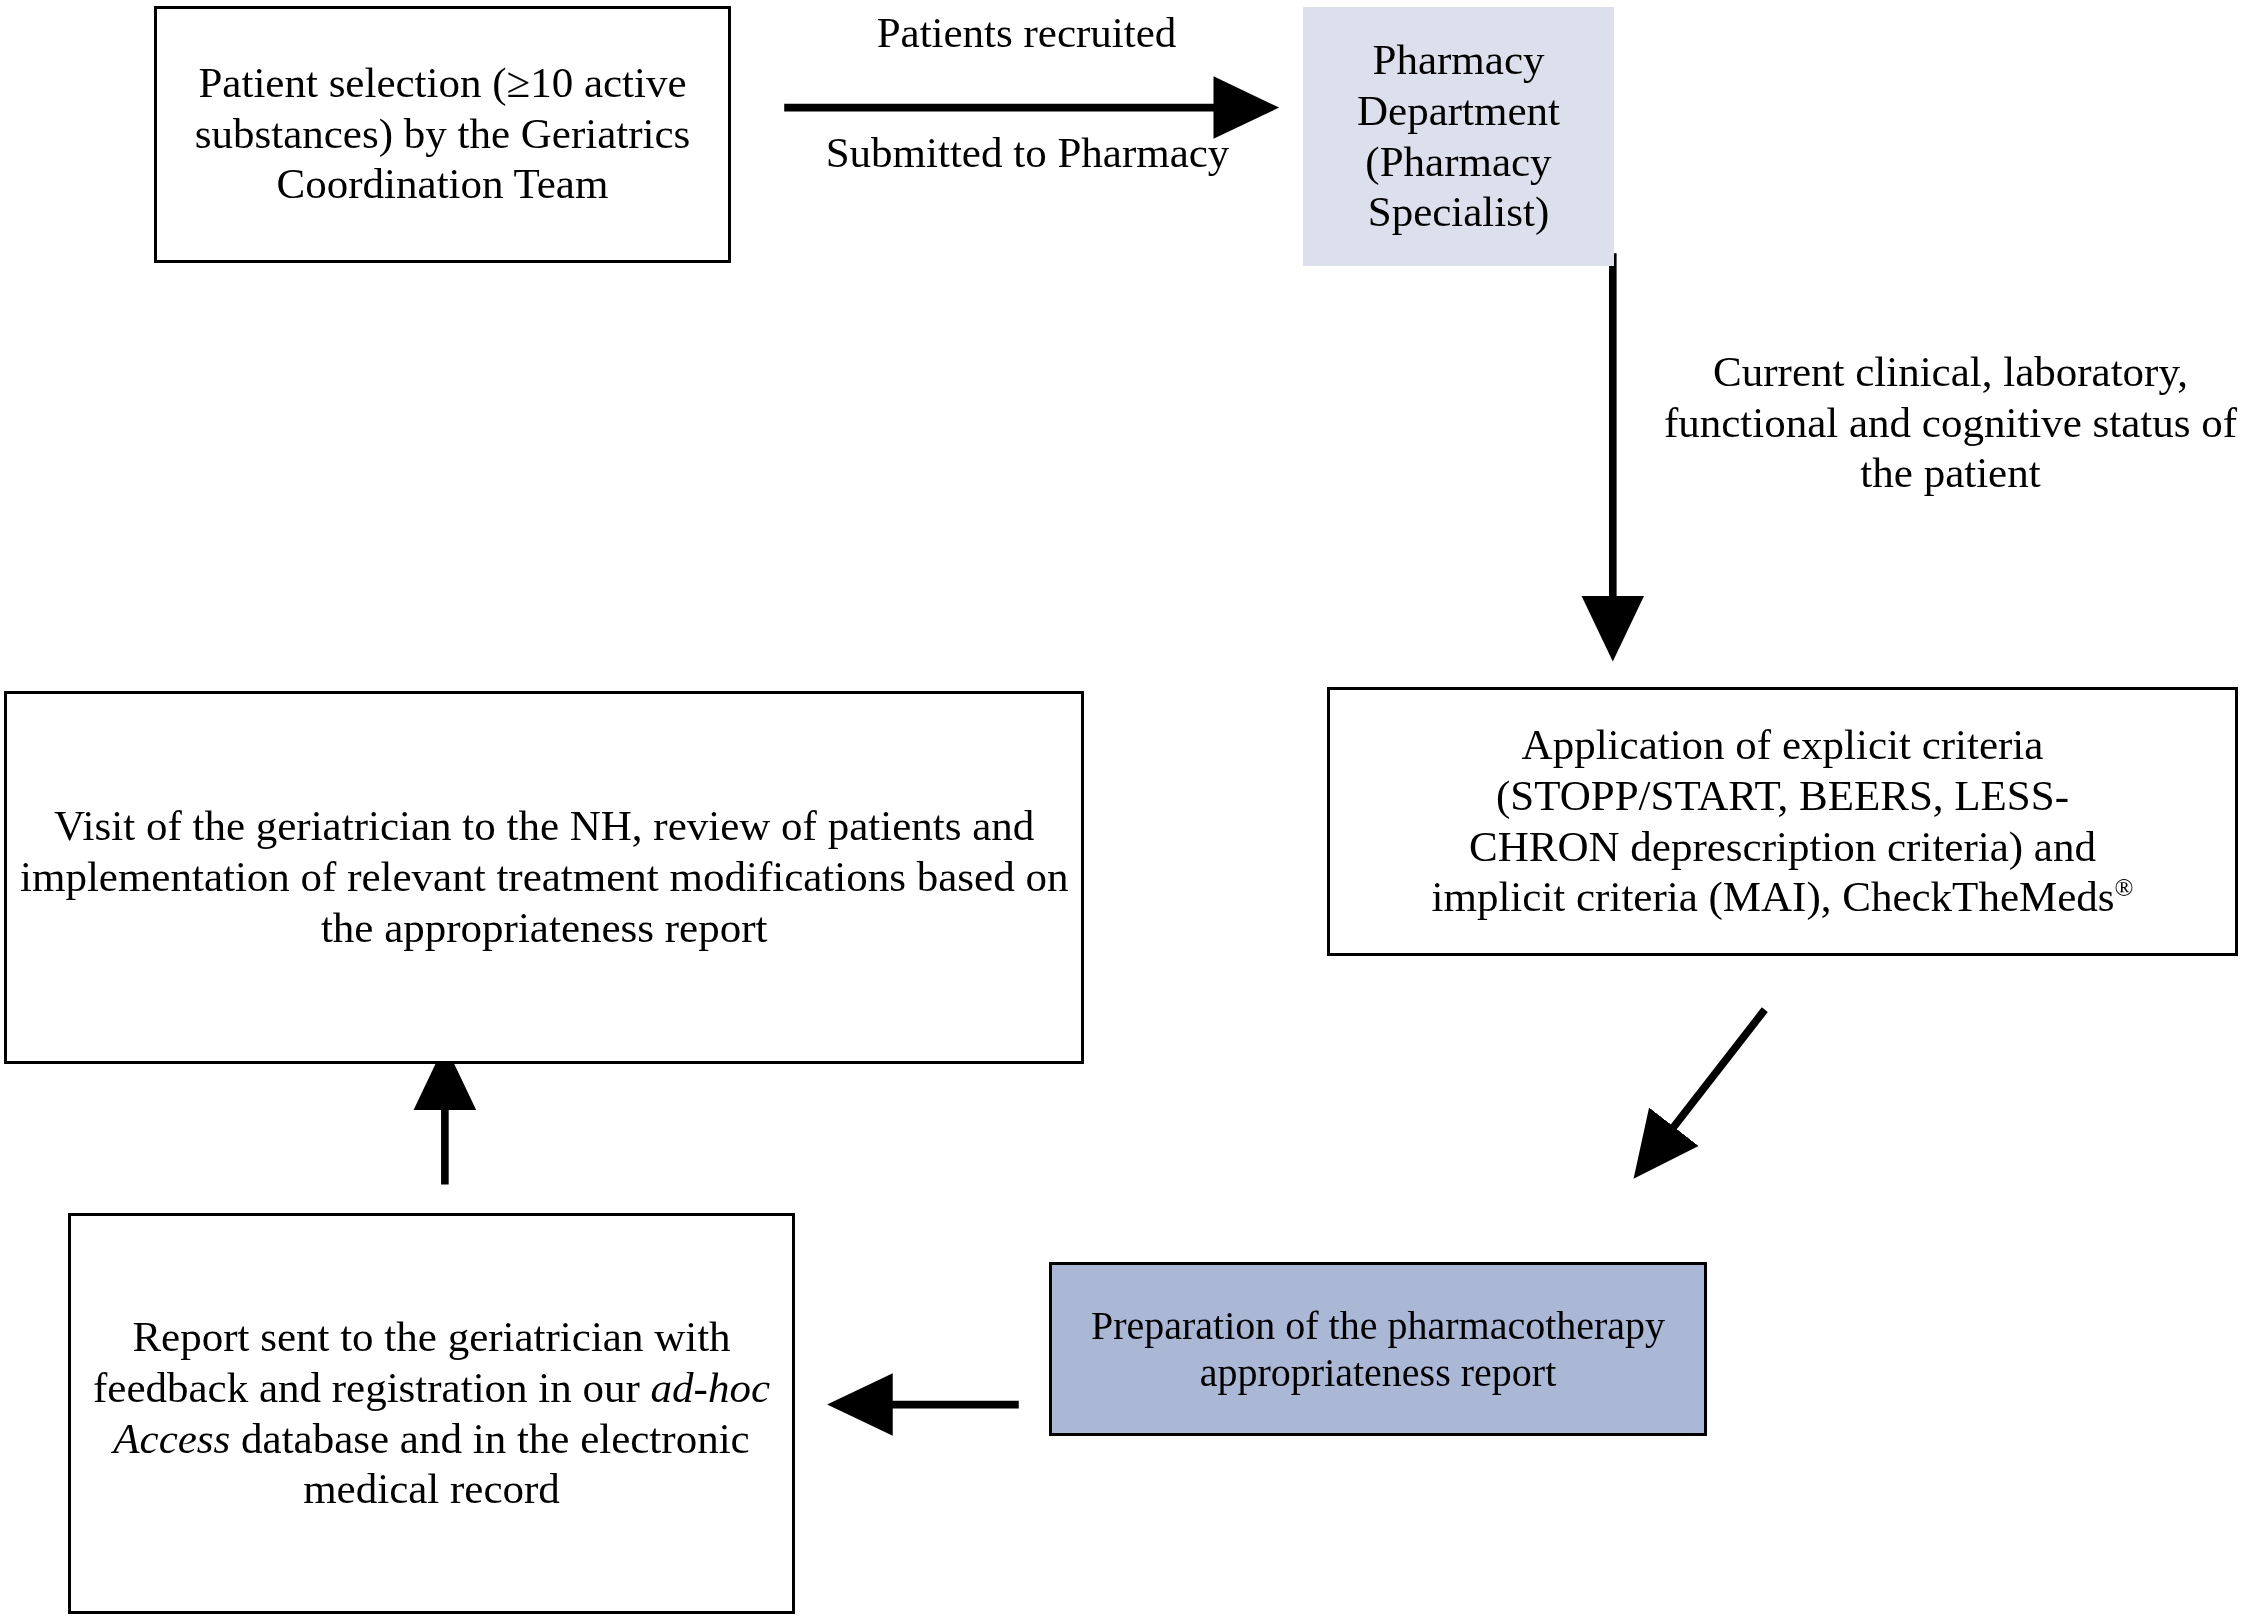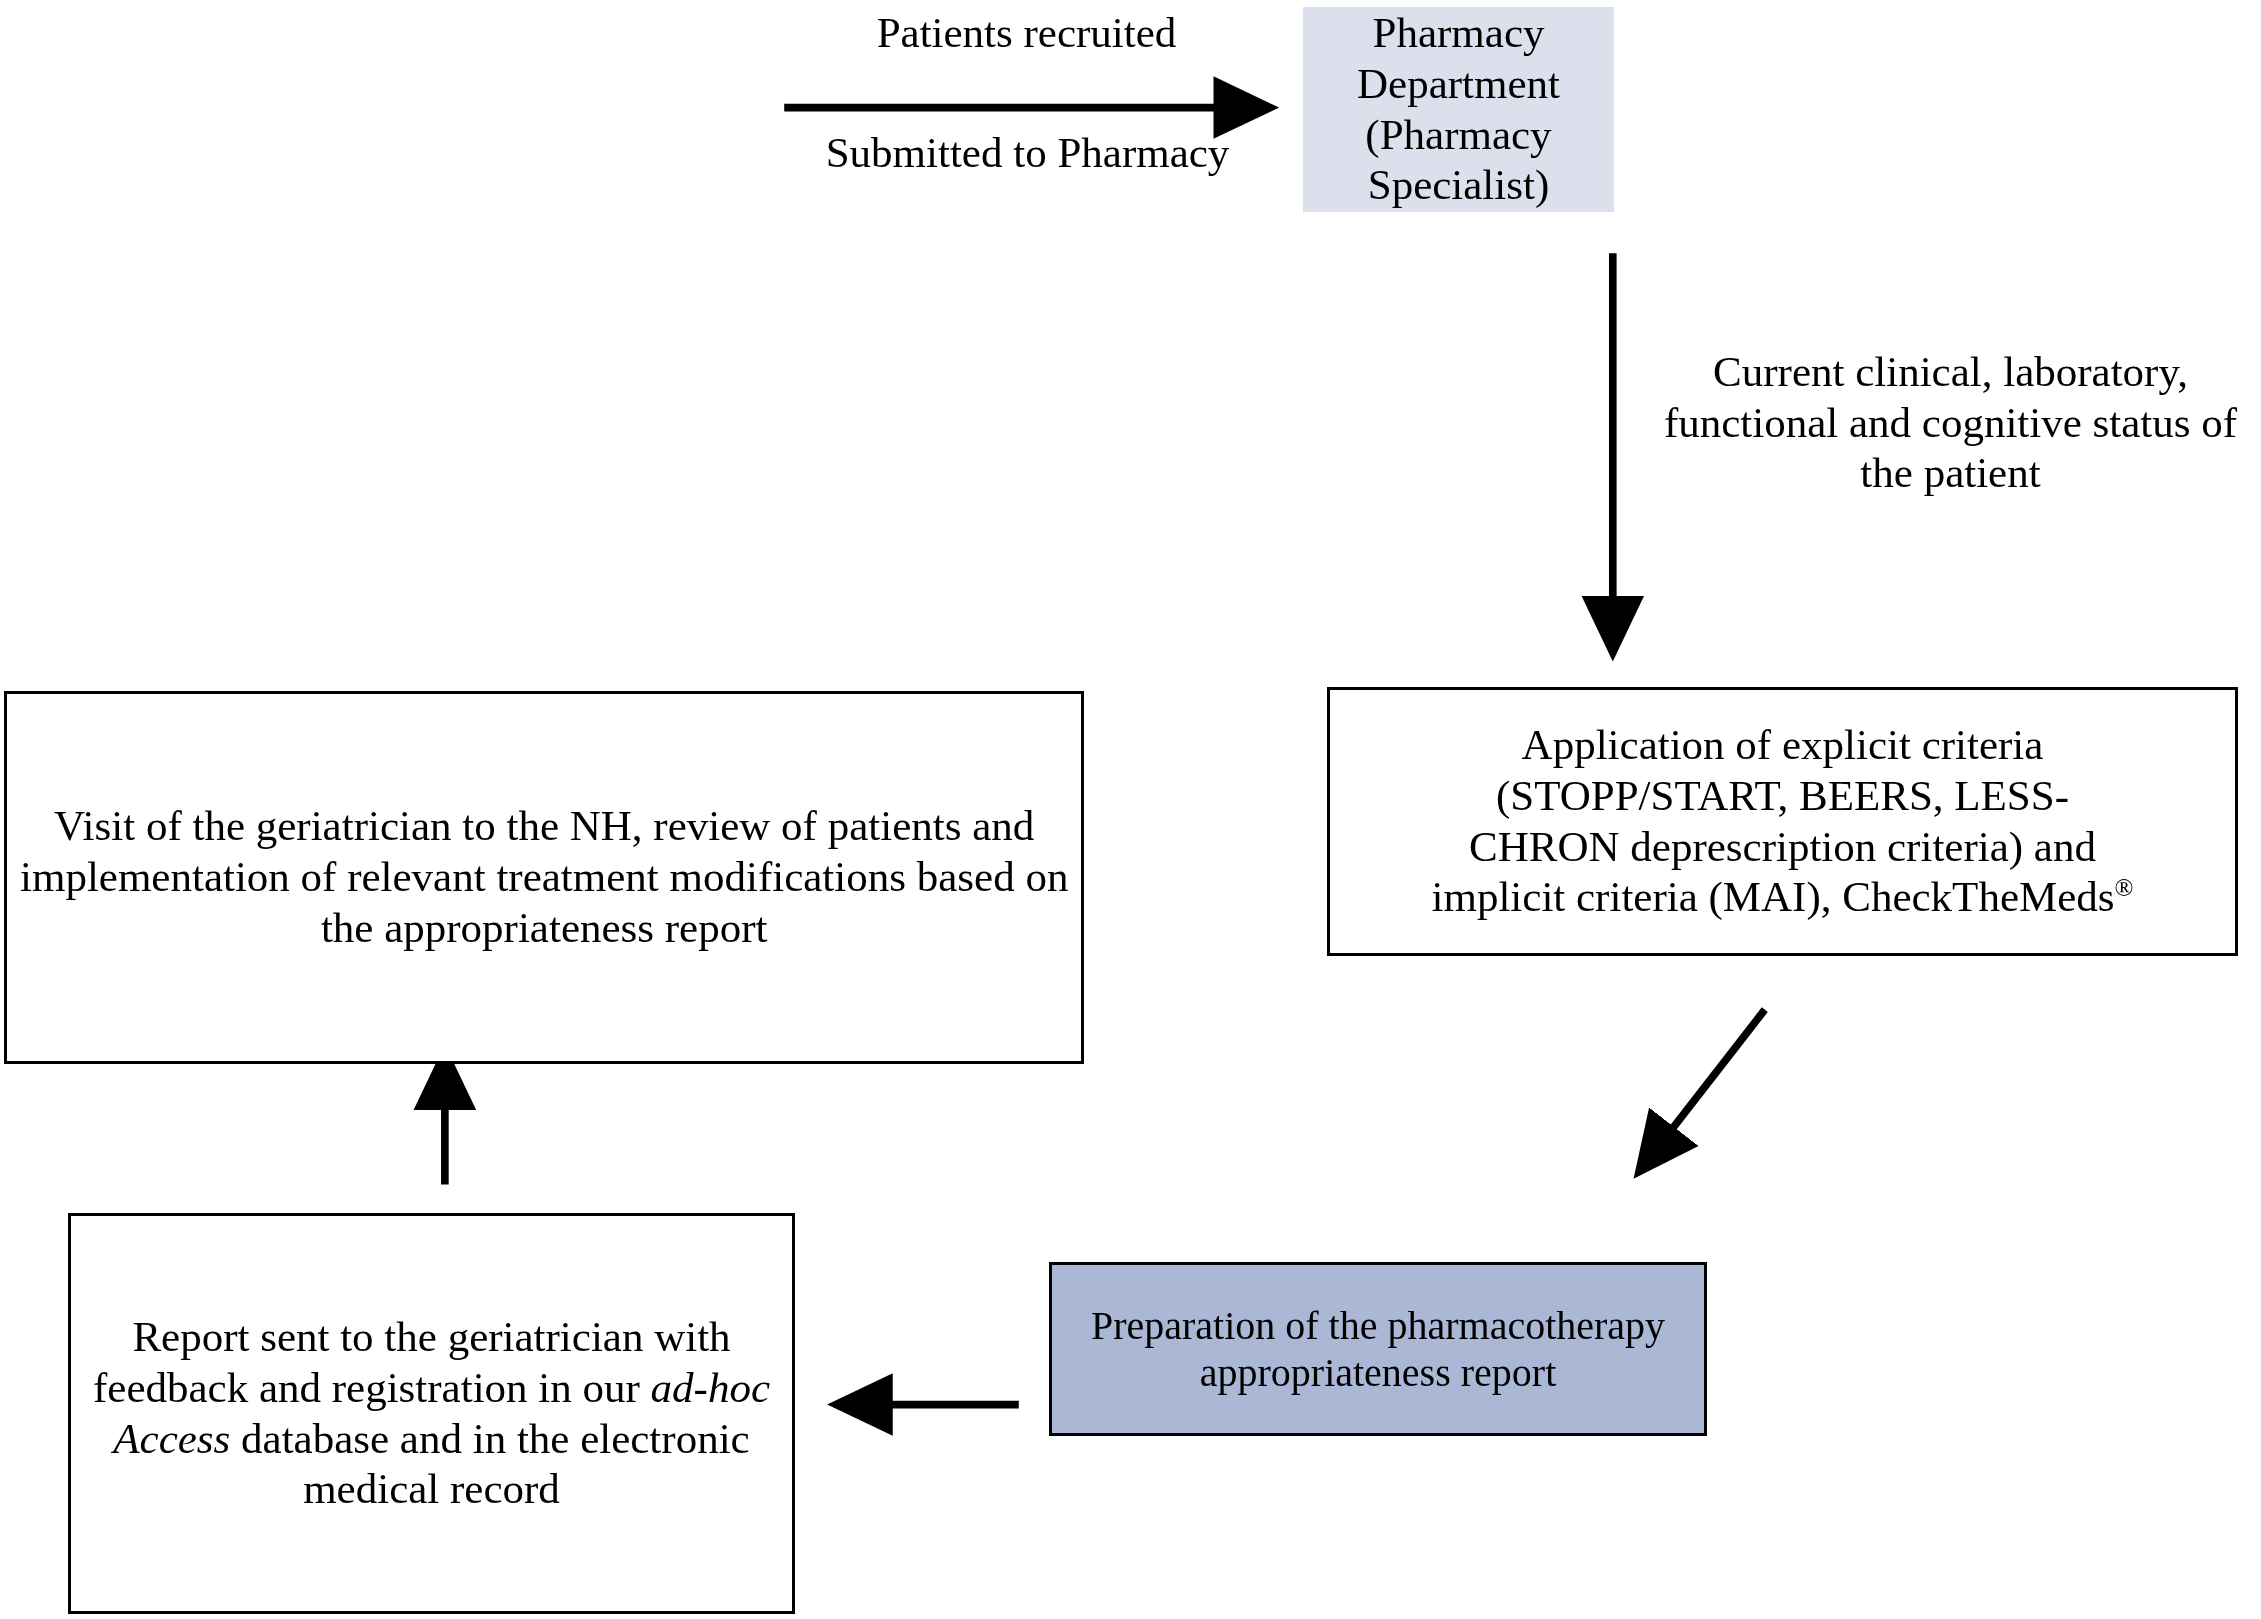--- a/index.html
+++ b/index.html
@@ -29,21 +29,21 @@
     background: #ffffff;
   }
   .node .txt { display: block; padding: 0 9.7px; }
 
   
   #node-patient-selection {
     left: 154px; top: 5.6px; width: 577px; height: 257px;
     font-size: 43px;
   }
   #node-pharmacy-department {
-    left: 1303px; top: 7px; width: 311px; height: 205px;
+    left: 1303px; top: 7px; width: 311px; height: 259px;
     border: none;
     font-size: 43px;
     justify-content: center;
   }
   #node-criteria {
     left: 1327px; top: 687px; width: 911px; height: 269px;
     font-size: 43px;
   }
   #node-geriatrician-visit {
     left: 4.2px; top: 691px; width: 1080px; height: 373px;
@@ -105,20 +105,23 @@
 
     <g>
       <line x1="1468" y1="2024" x2="1205" y2="2024" stroke="#000000" stroke-width="11" marker-end="url(#ah)"></line>
     </g>
 
     <g>
       <line x1="641" y1="1707" x2="641" y2="1518" stroke="#000000" stroke-width="11" marker-end="url(#ah)"></line>
     </g>
   </svg>
 
+  <div class="node" id="node-patient-selection">
+    <span class="txt">Patient selection (≥10 active substances) by the Geriatrics Coordination Team</span>
+  </div>
 
   <div class="node" id="node-pharmacy-department" style="background:#dce0ec;">
     <span class="txt">Pharmacy Department (Pharmacy Specialist)</span>
   </div>
 
   <div class="node" id="node-criteria">
     <span class="txt"><span>Application of explicit criteria</span>
 <span>(STOPP/START, BEERS, LESS-</span>
 <span>CHRON deprescription criteria) and</span>
 <span><span>implicit criteria (MAI), CheckTheMeds</span><sup>®</sup></span></span>

